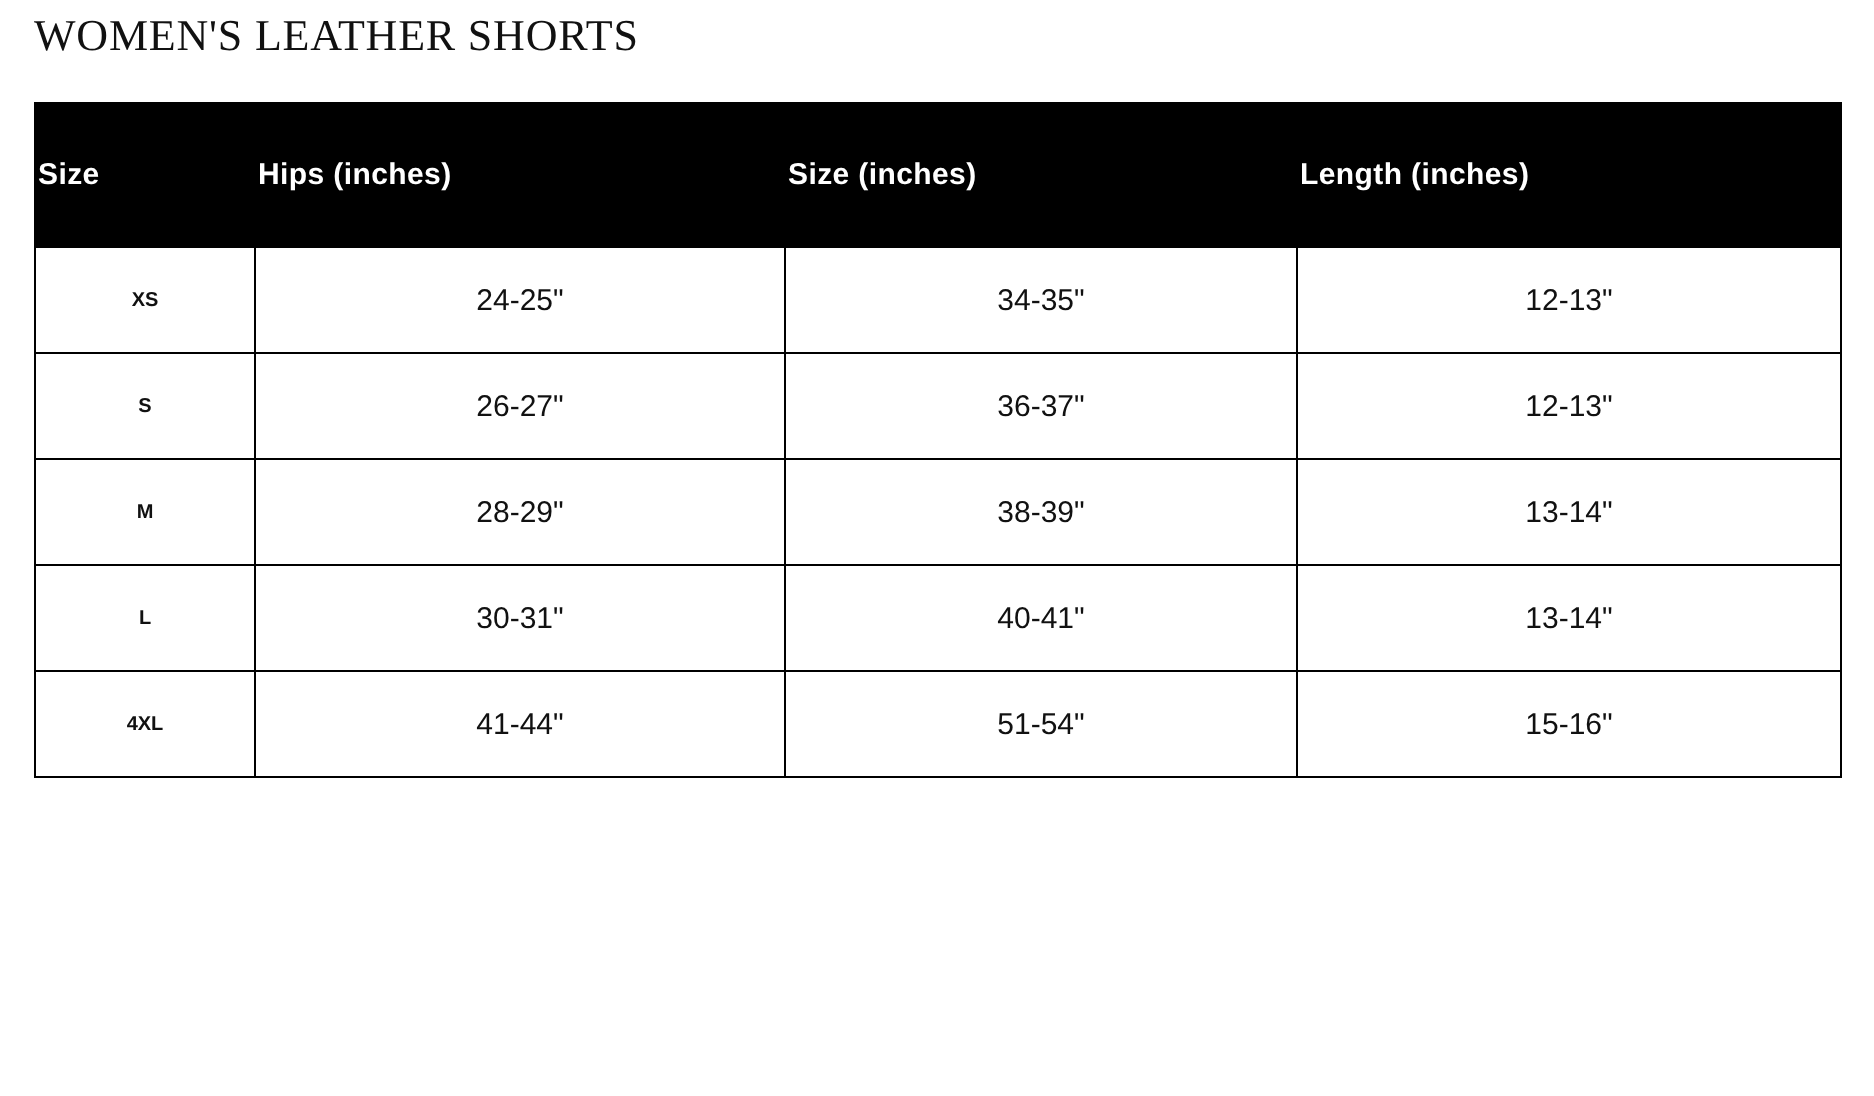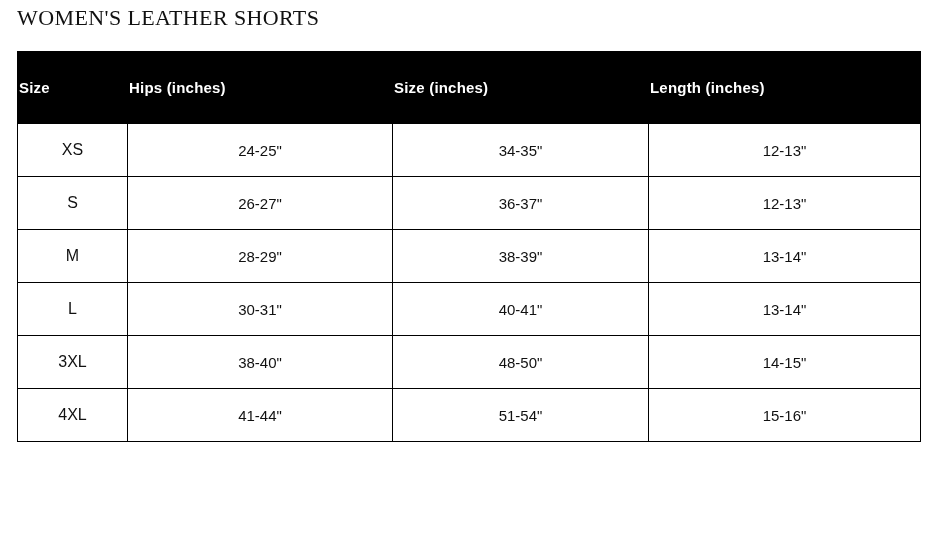--- a/index.html
+++ b/index.html
@@ -62,22 +62,22 @@
   table.size-chart tbody td {
     height: 50px;
     border: 1px solid #000000;
     text-align: center;
     vertical-align: middle;
     font-size: 15px;
     color: #111111;
     background: #ffffff;
   }
   table.size-chart tbody td.size-cell {
-    font-weight: normal;
-    font-size: 16px;
+    font-weight: bold;
+    font-size: 10px;
   }
 </style>
 </head>
 <body>
 
 <div class="page">
 
   <div class="page-title">WOMEN'S LEATHER SHORTS</div>
 
   <div class="table-wrap">
@@ -115,26 +115,20 @@
           <td>38-39"</td>
           <td>13-14"</td>
         </tr>
         <tr>
           <td class="size-cell">L</td>
           <td>30-31"</td>
           <td>40-41"</td>
           <td>13-14"</td>
         </tr>
         <tr>
-          <td class="size-cell">3XL</td>
-          <td>38-40"</td>
-          <td>48-50"</td>
-          <td>14-15"</td>
-        </tr>
-        <tr>
           <td class="size-cell">4XL</td>
           <td>41-44"</td>
           <td>51-54"</td>
           <td>15-16"</td>
         </tr>
       </tbody>
     </table>
   </div>
 
 </div>

